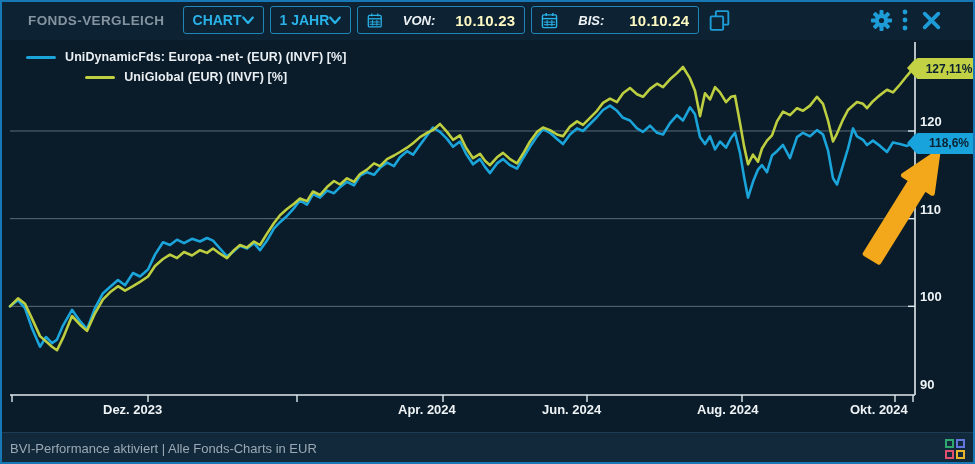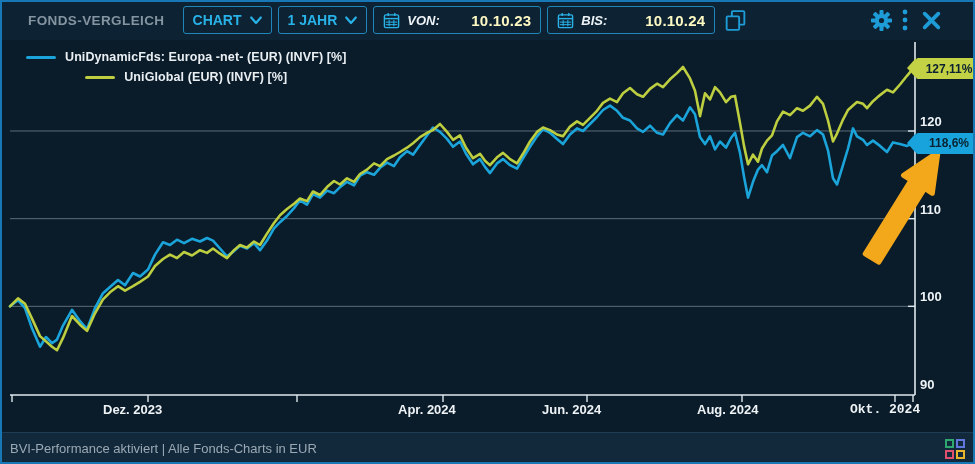--- a/index.html
+++ b/index.html
@@ -12,26 +12,26 @@
   .frame{position:absolute;inset:0;border:2px solid #1878b6;pointer-events:none;z-index:60;}
 
   
   .toolbar{
     position:absolute;left:0;top:0;width:975px;height:40px;
     background:#0d2232;display:flex;align-items:center;
     padding:0 31px 0 28px;box-sizing:border-box;z-index:10;
   }
   .tb-title{color:#8494a0;font-size:13.5px;font-weight:bold;letter-spacing:.4px;margin-right:18px;white-space:nowrap;}
   .dd{
-    display:flex;align-items:center;gap:8px;height:26px;padding:0 9px;
+    display:flex;align-items:center;height:26px;padding:0 9px;
     border:1px solid #1f86ba;border-radius:3px;margin-right:6px;cursor:pointer;
     color:#29b2e8;font-size:14px;font-weight:bold;white-space:nowrap;
   }
   .datefield{
-    display:flex;align-items:center;gap:7px;height:28px;width:168px;padding:0 9px;
+    display:flex;align-items:center;gap:20px;height:28px;width:168px;padding:0 9px;
     border:1px solid #1f86ba;border-radius:3px;margin-right:6px;box-sizing:border-box;cursor:pointer;
   }
   .dlabel{color:#edf3f6;font-size:13px;font-weight:bold;font-style:italic;}
   .dvalue{color:#fef9c3;font-size:15px;font-weight:bold;margin-left:auto;letter-spacing:.2px;}
   .iconbtn{display:flex;align-items:center;justify-content:center;cursor:pointer;margin-left:8px;}
   .tb-spacer{flex:1;}
 
   
   #chart-svg{position:absolute;left:0;top:0;z-index:1;}
   .legend{position:absolute;left:26px;top:47px;z-index:5;}
@@ -198,21 +198,21 @@
       <span class="ylab" style="top: 201.666px;">110</span>
       <span class="ylab" style="top: 289.333px;">100</span>
       <span class="ylab" style="top: 377px;">90</span>
     </div>
   <div id="xlabels">
       <span class="xlab" style="left: 148px;">Dez. 2023</span>
       <span class="xlab" style="left: 297px; margin-top: 28px;">Feb. 2024</span>
       <span class="xlab" style="left: 443px;">Apr. 2024</span>
       <span class="xlab" style="left: 587px;">Jun. 2024</span>
       <span class="xlab" style="left: 742px;">Aug. 2024</span>
-      <span class="xlab" style="left: 895px; font-family: Liberation Mono, monospace;">Okt. 2024</span>
+      <span class="xlab" style="left: 895px;">Okt. 2024</span>
     </div>
 
   <div class="badge" id="badge0" style="background: rgb(195, 209, 68); --bc: #c3d144; top: 58.1678px; color: rgb(10, 34, 49);">
     <span>127,11%</span>
   </div>
   <div class="badge" id="badge1" style="background: rgb(24, 163, 220); --bc: #18a3dc; top: 132.772px; color: rgb(10, 34, 49);">
     <span>118,6%</span>
   </div>
 
   <div class="statusbar">

